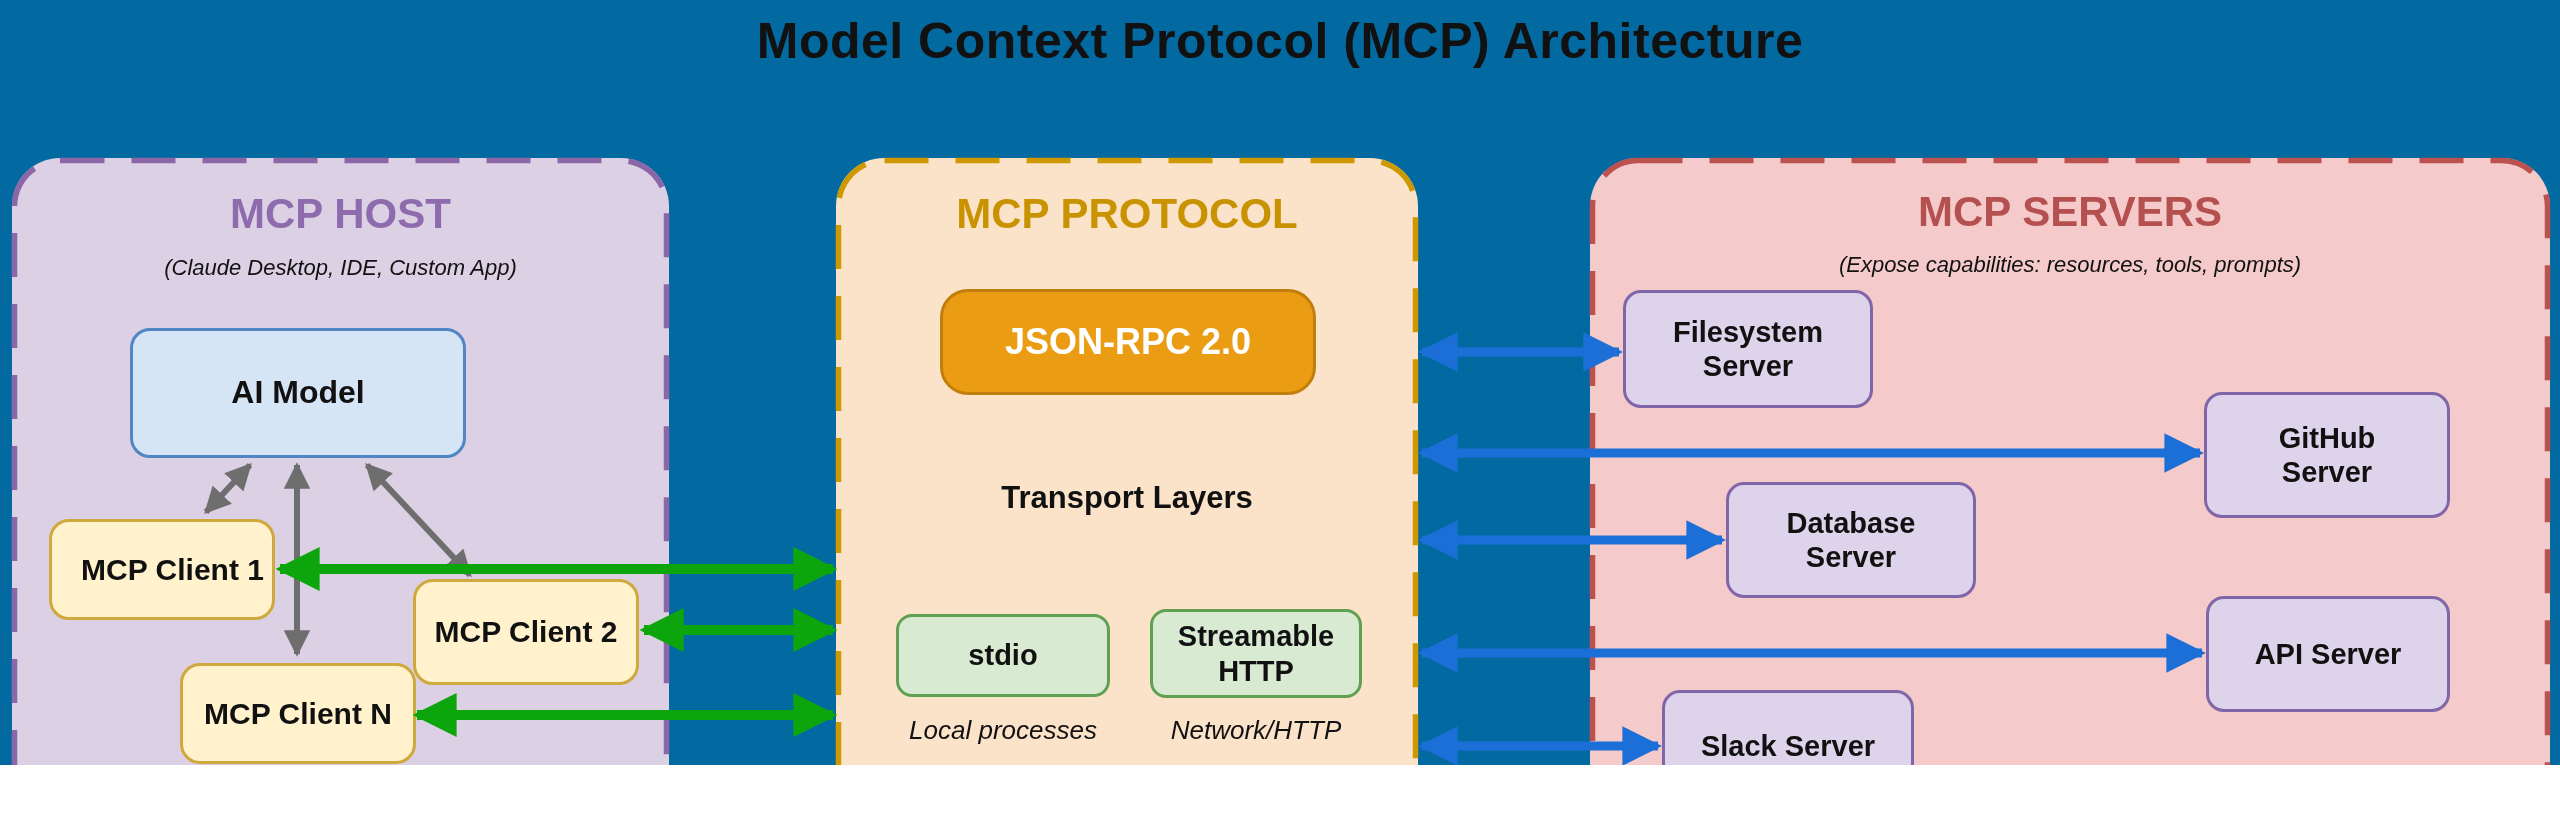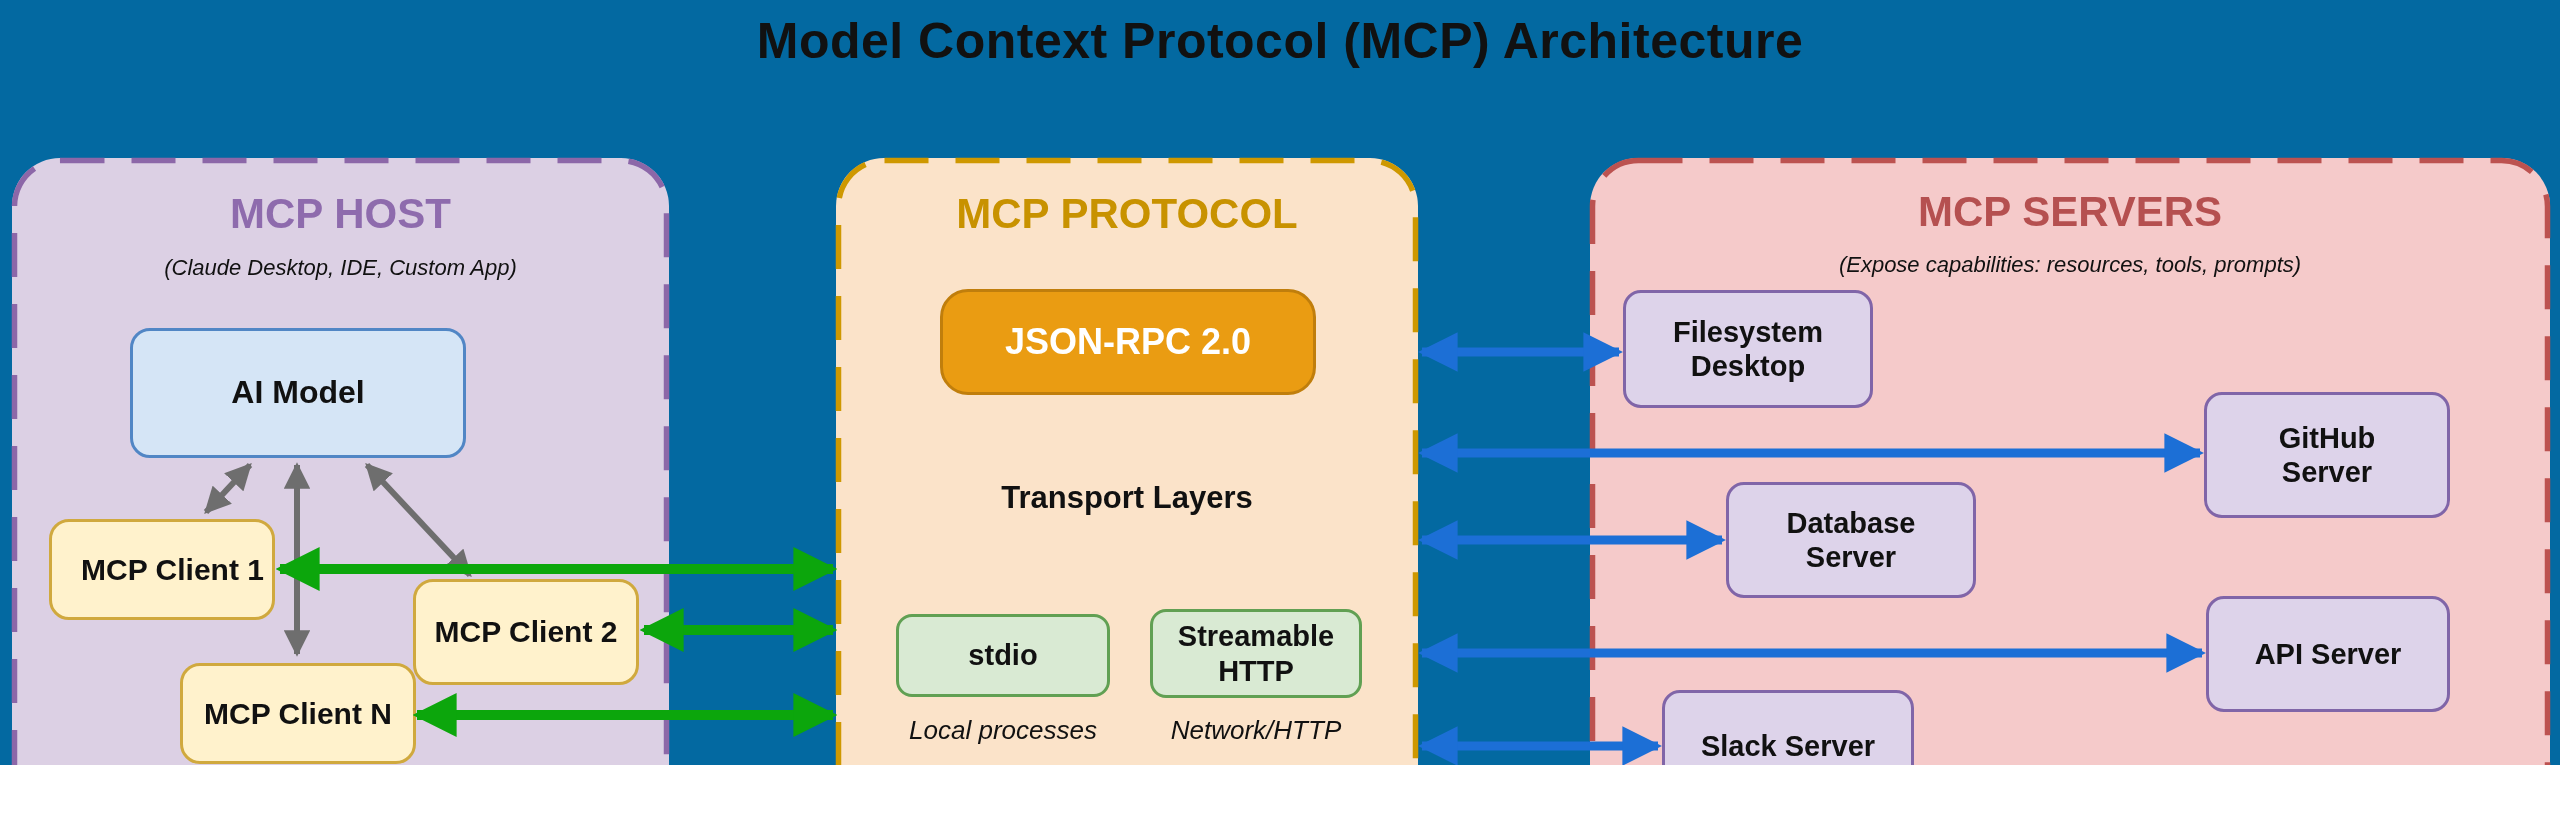--- a/index.html
+++ b/index.html
@@ -177,21 +177,21 @@
       <span>Streamable HTTP</span>
     </div>
     <div class="transport-caption caption-stdio">Local processes</div>
     <div class="transport-caption caption-streamable">Network/HTTP</div>
   </div>
 
   <div class="container servers-container">
     <div class="container-title servers-title">MCP SERVERS</div>
     <div class="container-subtitle servers-subtitle">(Expose capabilities: resources, tools, prompts)</div>
     <div class="node server-box server-filesystem">
-      <span>Filesystem Desktop</span>
+      <span>Filesystem Server</span>
     </div>
     <div class="node server-box server-github">
       <span>GitHub Server</span>
     </div>
     <div class="node server-box server-database">
       <span>Database Server</span>
     </div>
     <div class="node server-box server-api">
       <span>API Server</span>
     </div>

